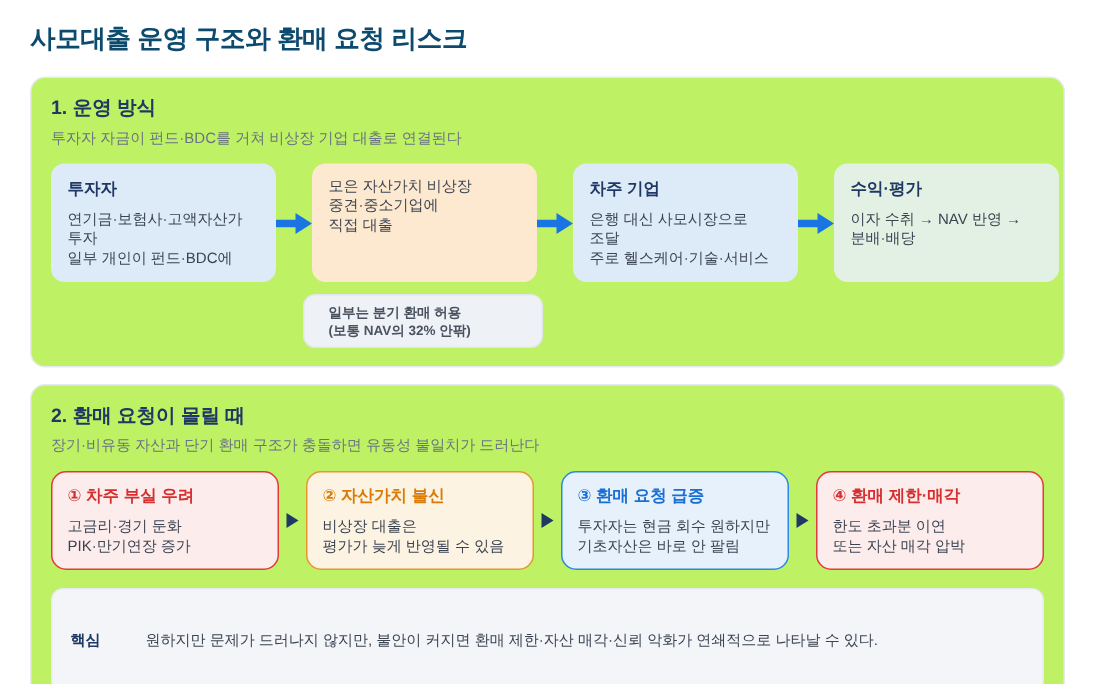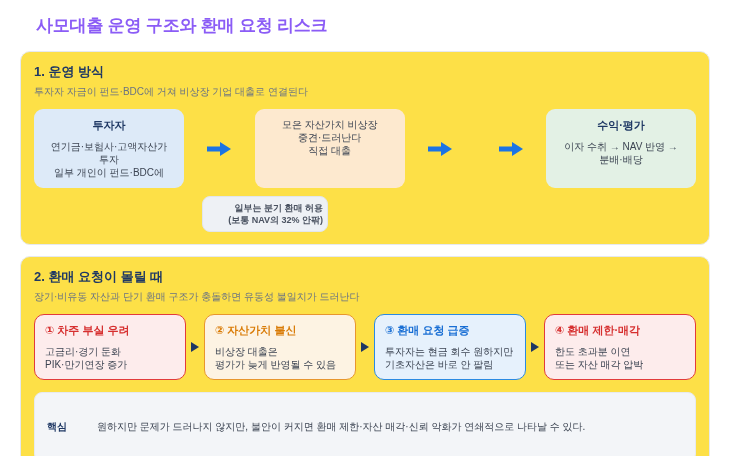--- a/index.html
+++ b/index.html
@@ -5,50 +5,50 @@
   html,body { margin:0; padding:0; }
   body {
     width:730px; height:456px;
     background:#ffffff;
     font-family:"Liberation Sans","DejaVu Sans",sans-serif;
     color:#1b2430;
     overflow:hidden;
   }
   .page { padding:12px 20px 0 20px; box-sizing:border-box; }
 
-  .title { font-size:17px; font-weight:bold; color:#8b5cf6; margin:2px 0 14px 16px; letter-spacing:-0.2px; }
+  .title { font-size:17px; font-weight:bold; color:#0c4a6e; margin:2px 0 14px 0; letter-spacing:-0.2px; }
 
   .panel {
-    background:#fde047;
+    background:#bef264;
     border:1px solid #e6e9ef;
     border-radius:10px;
     padding:11px 13px 12px 13px;
     margin-bottom:11px;
   }
   .panel-heading { font-size:13px; font-weight:bold; color:#1f3864; margin:0 0 4px 0; }
   .panel-sub { font-size:10px; color:#6a7382; margin:0 0 10px 0; }
 
   
-  .flow-row { display:flex; align-items:stretch;text-align:center; }
+  .flow-row { display:flex; align-items:stretch; }
   .step {
     flex:0 0 150px; box-sizing:border-box;
     border-radius:9px; padding:9px 11px;
   }
   .step.blue  { background:#ddeaf8; }
   .step.cream { background:#fde9cf; }
   .step.green { background:#e3f1e5; }
   .step-title { font-size:11px; font-weight:bold; color:#1f3864; margin-bottom:7px; }
   .step-line  { font-size:10px; color:#3c4452; line-height:13px; }
   .arrow-zone { flex:1; display:flex; align-items:center; justify-content:center; }
 
   .note-row { margin-top:8px; }
   .note {
-    margin-left:168px; width:126px; box-sizing:border-box;
+    margin-left:168px; width:160px; box-sizing:border-box;
     background:#eef1f5; border:1px solid #e2e6ec; border-radius:8px;
-    padding:5px 4px; text-align:right;
+    padding:5px 16px; text-align:left;
   }
   .note-line { font-size:9px; font-weight:bold; color:#4a5260; line-height:12px; }
 
   
   .risk-row { display:flex; align-items:stretch; }
   .risk {
     flex:0 0 152px; box-sizing:border-box;
     border-radius:10px; border:1.5px solid; padding:8px 10px;
   }
   .risk.red    { background:#fdecec; border-color:#e23b3b; }
@@ -76,50 +76,56 @@
 </style>
 </head>
 <body>
 
 <div class="page">
 
   <div class="title">사모대출 운영 구조와 환매 요청 리스크</div>
 
   <div class="panel">
     <div class="panel-heading">1. 운영 방식</div>
-    <div class="panel-sub">투자자 자금이 펀드·BDC에 거쳐 비상장 기업 대출로 연결된다</div>
+    <div class="panel-sub">투자자 자금이 펀드·BDC를 거쳐 비상장 기업 대출로 연결된다</div>
 
     <div class="flow-row">
       <div class="step blue">
         <div class="step-title">투자자</div>
         <div class="step-line">연기금·보험사·고액자산가</div>
         <div class="step-line">투자</div>
         <div class="step-line">일부 개인이 펀드·BDC에</div>
       </div>
 
       <div class="arrow-zone">
         <svg width="24" height="14" viewBox="0 0 24 14">
           <rect x="0" y="4.5" width="14" height="5" fill="#1b74e4"></rect>
           <polygon points="13,0 24,7 13,14" fill="#1b74e4"></polygon>
         </svg>
       </div>
 
       <div class="step cream">
         <div class="step-line">모은 자산가치 비상장</div>
-        <div class="step-line">중견·드러난다</div>
+        <div class="step-line">중견·중소기업에</div>
         <div class="step-line">직접 대출</div>
       </div>
 
       <div class="arrow-zone">
         <svg width="24" height="14" viewBox="0 0 24 14">
           <rect x="0" y="4.5" width="14" height="5" fill="#1b74e4"></rect>
           <polygon points="13,0 24,7 13,14" fill="#1b74e4"></polygon>
         </svg>
       </div>
 
+      <div class="step blue">
+        <div class="step-title">차주 기업</div>
+        <div class="step-line">은행 대신 사모시장으로</div>
+        <div class="step-line">조달</div>
+        <div class="step-line">주로 헬스케어·기술·서비스</div>
+      </div>
 
       <div class="arrow-zone">
         <svg width="24" height="14" viewBox="0 0 24 14">
           <rect x="0" y="4.5" width="14" height="5" fill="#1b74e4"></rect>
           <polygon points="13,0 24,7 13,14" fill="#1b74e4"></polygon>
         </svg>
       </div>
 
       <div class="step green">
         <div class="step-title">수익·평가</div>

